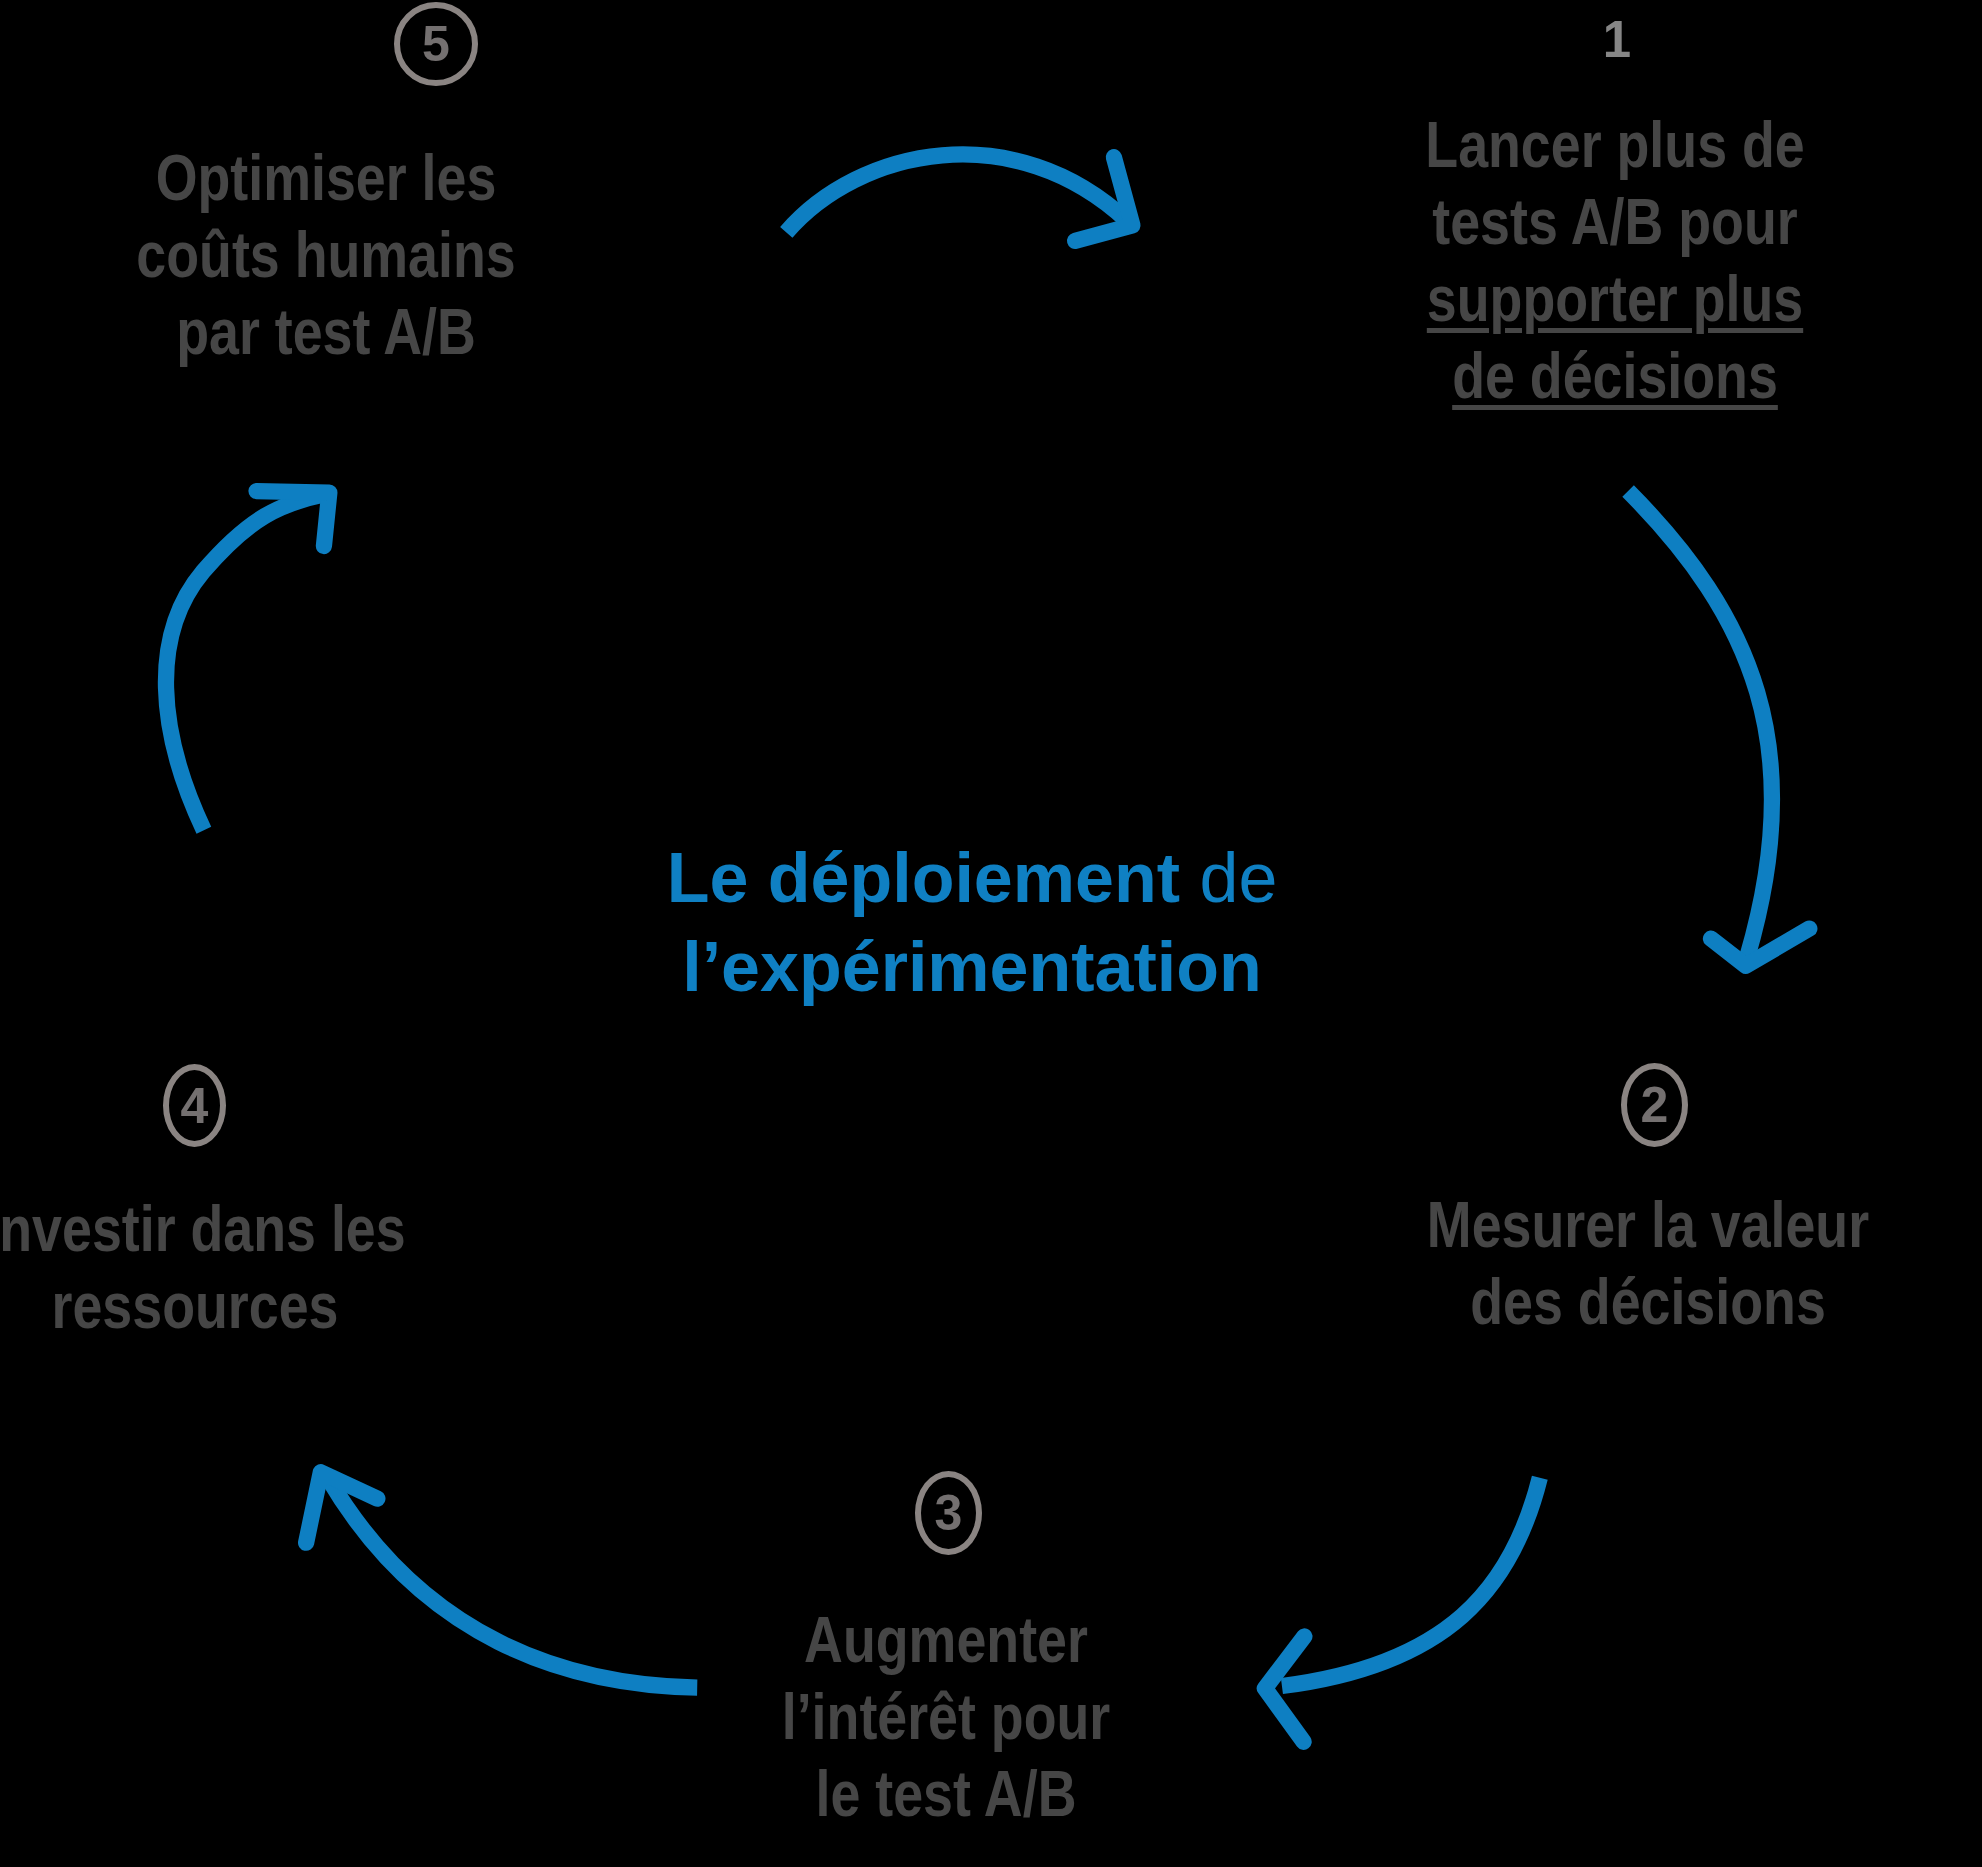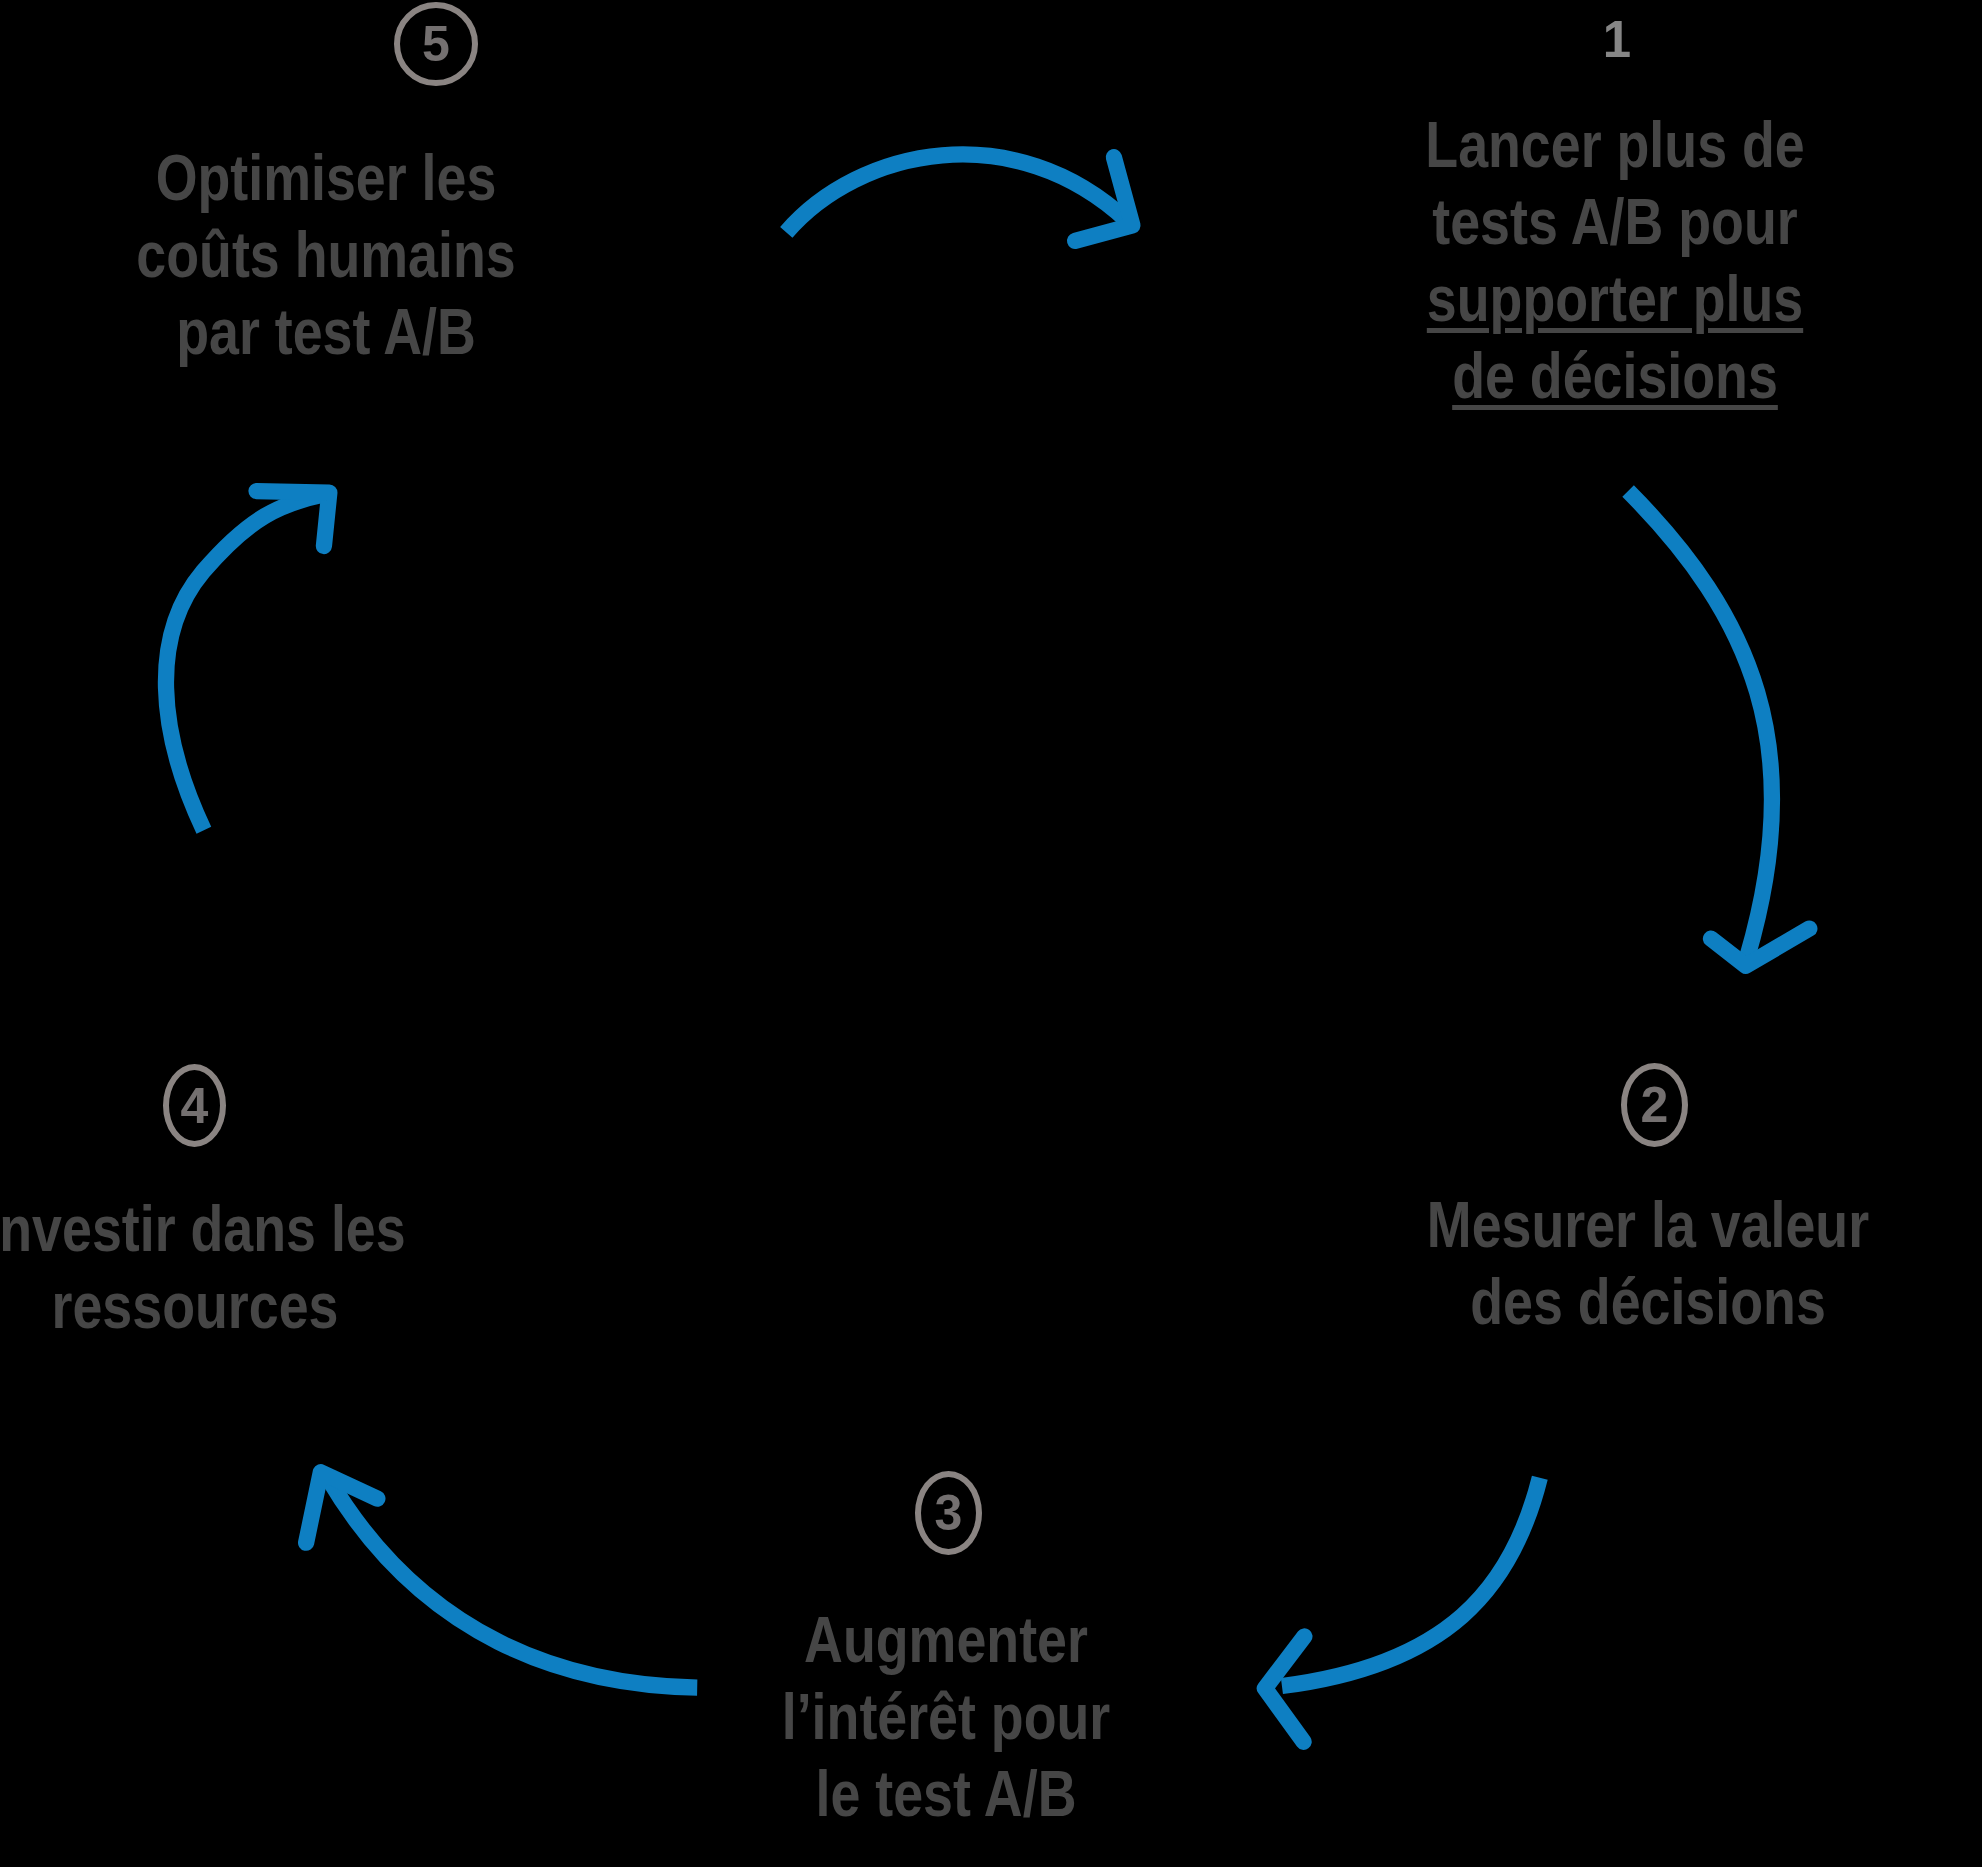--- a/index.html
+++ b/index.html
@@ -156,15 +156,20 @@
 
   <div class="badge" style="left:394px;top:1.5px;width:84px;height:84px;">
     <span class="digit">5</span>
   </div>
   <div class="step-text" style="left:326px;top:140px;">
     <span>Optimiser les</span><br>
     <span>coûts humains</span><br>
     <span>par test A/B</span>
   </div>
 
+  <div class="center-title" style="left:972px;top:834px;">
+    <span>Le déploiement</span>
+    <span class="connector">de</span><br>
+    <span>l’expérimentation</span>
+  </div>
 
 </div>
 
 
 </body></html>

